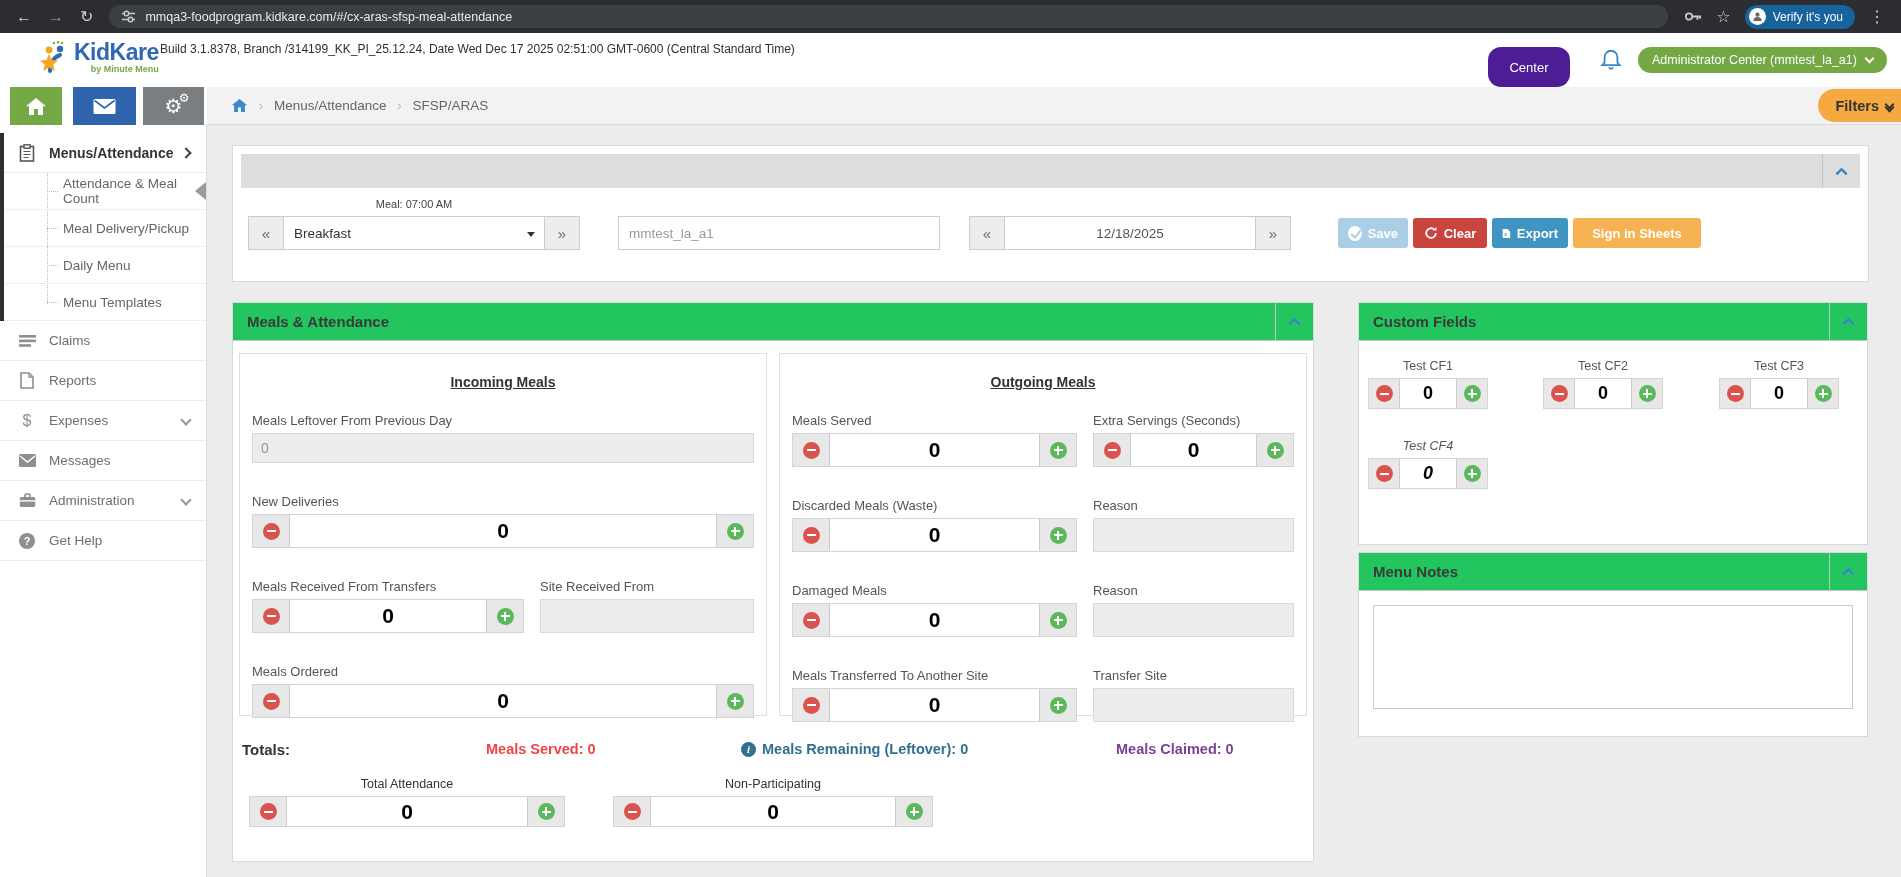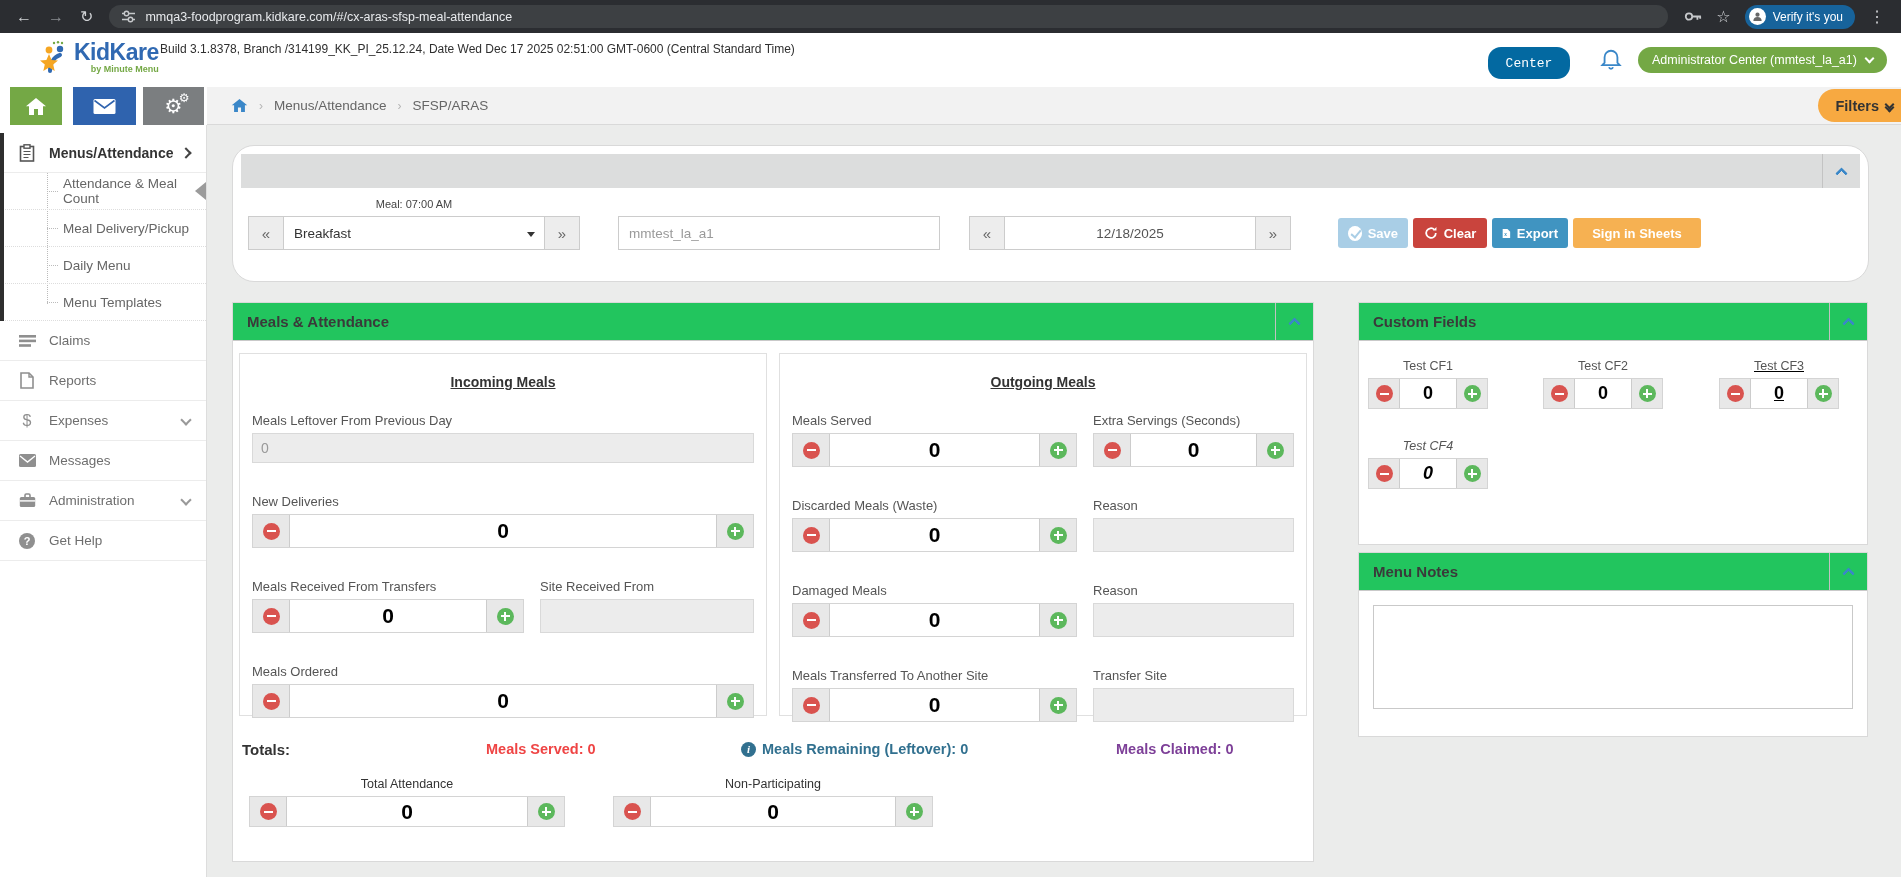--- a/index.html
+++ b/index.html
@@ -23,23 +23,23 @@
   .v-avatar { width:17px; height:17px; border-radius:50%; background:#fff; display:flex;
               align-items:center; justify-content:center; }
 
   
   .app-header { position:absolute; top:33px; left:0; right:0; height:54px; background:#fff; }
   .logo { position:absolute; left:38px; top:7px; display:flex; align-items:flex-start; gap:2px; }
   .logo-txt { display:flex; flex-direction:column; align-items:flex-end; }
   .logo-name { font-size:23px; font-weight:bold; color:#3069b2; line-height:24px; letter-spacing:-0.5px; }
   .logo-sub { font-size:9px; color:#74a845; font-weight:bold; margin-top:0; }
   .build { position:absolute; left:160px; top:9px; font-size:12px; color:#2f2f2f; }
-  .center-btn { position:absolute; left:1488px; top:14px; width:82px; height:32px; border-radius:13px;
-                background:#0369a1; color:#fff; font-size:13px; border:none;
-                display:flex; align-items:center; justify-content:center;font-family:Liberation Mono, monospace; }
+  .center-btn { position:absolute; left:1488px; top:14px; width:82px; height:40px; border-radius:13px;
+                background:#4c1d95; color:#fff; font-size:13px; border:none;
+                display:flex; align-items:center; justify-content:center; }
   .bell-wrap { position:absolute; left:1600px; top:14px; }
   .account-btn { position:absolute; left:1638px; top:14px; height:26px; border-radius:13px;
                  background:#74a845; color:#fff; font-size:12.5px; border:none;
                  display:flex; align-items:center; gap:9px; padding:0 14px; }
   .chev-dn-w { width:7px; height:7px; border-right:2px solid #fff; border-bottom:2px solid #fff;
                transform:rotate(45deg); margin-top:-4px; }
 
   
   .tabrow { position:absolute; top:87px; left:0; right:0; height:38px; background:#fff; }
   .tab { position:absolute; top:0; height:38px; display:flex; align-items:center; justify-content:center; border:none; }
@@ -79,21 +79,21 @@
   .side-sub::before { content:""; position:absolute; left:47px; top:18px; width:11px; border-top:1px dotted #bbb; }
   .active-marker { position:absolute; right:0; top:9px; width:0; height:0;
                    border-top:9px solid transparent; border-bottom:9px solid transparent;
                    border-right:11px solid #9b9b9b; }
   .qmark { width:16px; height:16px; border-radius:50%; background:#8f8f8f; color:#fff; font-size:11px;
            font-weight:bold; display:flex; align-items:center; justify-content:center; }
   .dollar { color:#8f8f8f; font-size:16px; }
 
   
   .card { position:absolute; background:#fff; border:1px solid #d9d9d9; }
-  #filter-card { left:232px; top:145px; width:1637px; height:137px;border-radius:22px; }
+  #filter-card { left:232px; top:145px; width:1637px; height:137px; }
   #meals-card  { left:232px; top:302px; width:1082px; height:560px; }
   #cf-card     { left:1358px; top:302px; width:510px; height:243px; }
   #notes-card  { left:1358px; top:552px; width:510px; height:185px; }
 
   .panel-head { height:38px; background:#22c55e; border-bottom:1px solid #c9c9c9; position:relative;
                 display:flex; align-items:center; }
   .panel-title { padding-left:14px; font-size:15px; font-weight:bold; color:#3a3a3a; }
   .collapse-btn { position:absolute; right:0; top:0; width:38px; height:100%;
                   border:none; border-left:1px solid #c2c2c2; background:transparent;
                   display:flex; align-items:center; justify-content:center; }
@@ -165,21 +165,21 @@
              margin-right:6px; font-family:"Liberation Serif", serif; font-style:italic; }
 
   .att-block { position:absolute; }
   #att1 { left:16px; top:474px; width:316px; }
   #att2 { left:380px; top:474px; width:320px; }
   .att-label { text-align:center; font-size:12.5px; color:#333; margin-bottom:5px; }
   .att-block .stepper { height:31px; }
 
   
   .cf-col { position:absolute; width:120px; }
-  #cf0 { left:9px;  top:56px; } #cf1 { left:184px; top:56px; } #cf2 { left:360px; top:56px;text-decoration:underline; }
+  #cf0 { left:9px;  top:56px; } #cf1 { left:184px; top:56px; } #cf2 { left:360px; top:56px; }
   #cf3 { left:9px;  top:136px;font-style:italic; }
   .cf-label { text-align:center; font-size:12.5px; color:#555; margin-bottom:5px; }
 
   
   .notes-area { position:absolute; left:14px; top:52px; width:480px; height:104px;
                 border:1px solid #c9c9c9; resize:none; font-family:"Liberation Sans", sans-serif; }
 </style>
 </head>
 <body>
 

